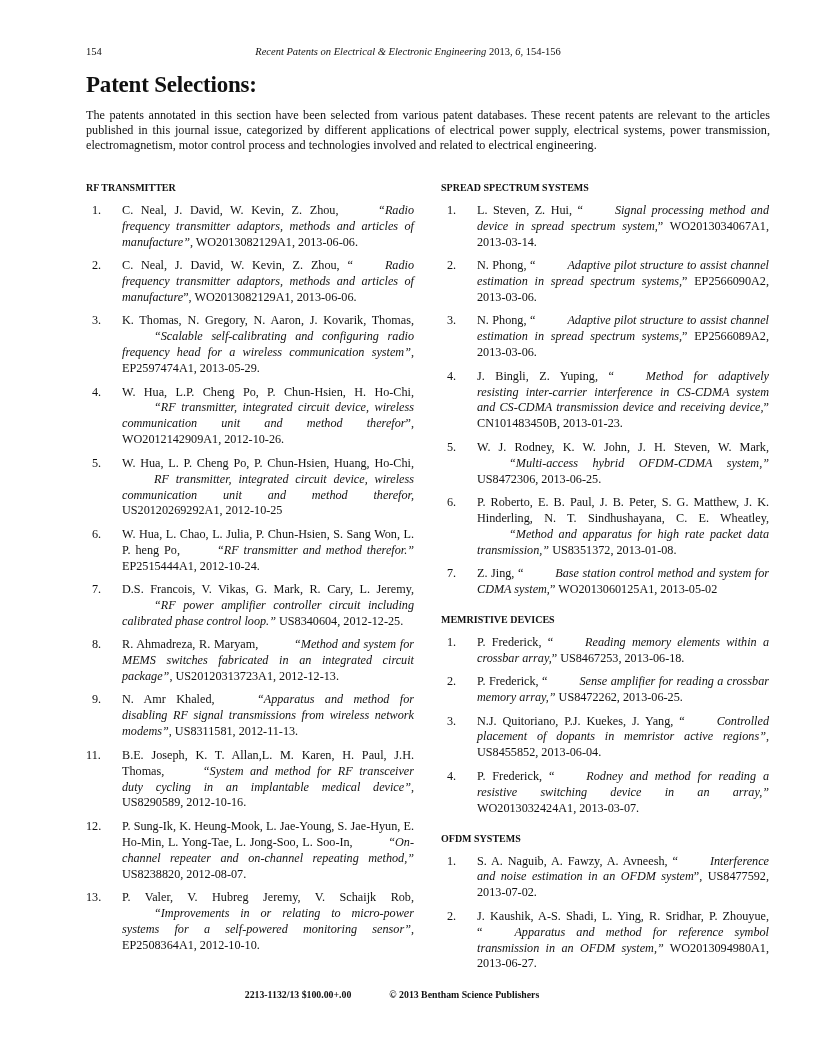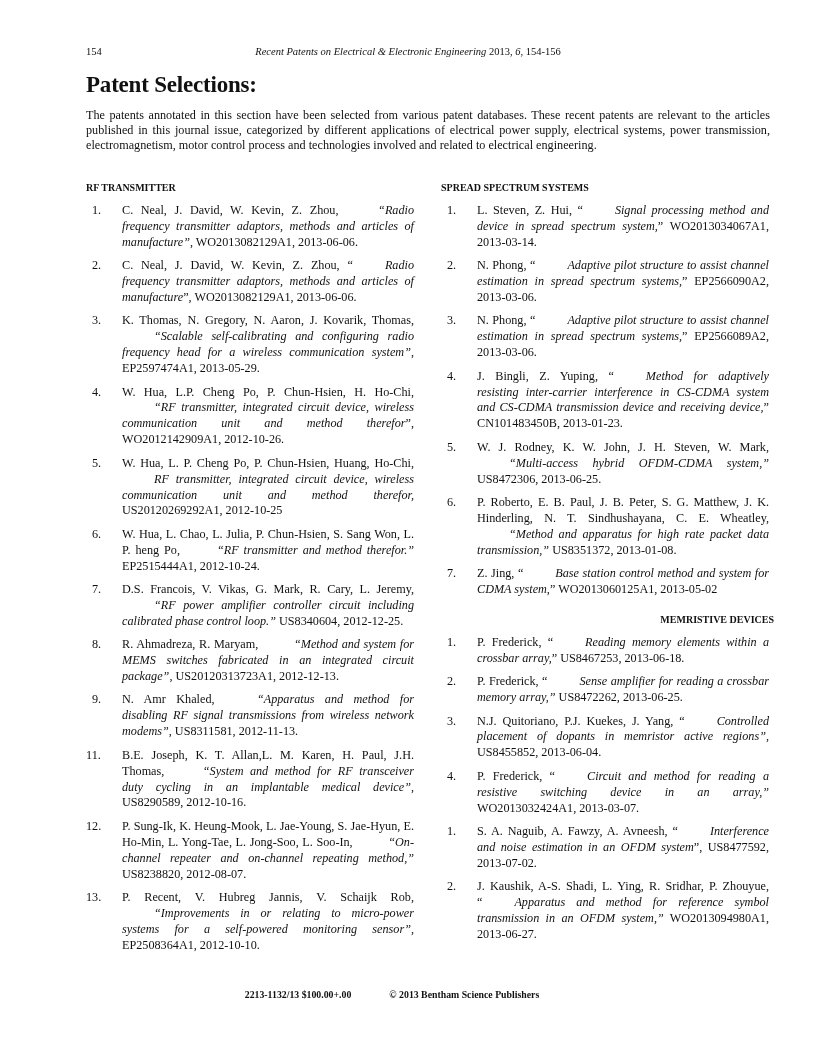--- a/index.html
+++ b/index.html
@@ -21,21 +21,21 @@
   .intro {
     position: absolute; top: 108px; left: 86px; width: 684px;
     font-size: 12.2px; line-height: 15px; text-align: justify; margin: 0;
   }
   .col { position: absolute; top: 180px; width: 333px; }
   .col.left { left: 86px; }
   .col.right { left: 441px; }
   .section-head {
     font-size: 10px; font-weight: bold; margin: 0 0 8px 0; line-height: 15px;
   }
-  .col.right .section-head.later { margin-top: 14px; text-align: right; }
+  .col.right .section-head.later { margin-top: 14px; }
   ol.refs { list-style: none; margin: 0; padding: 0; }
   ol.refs li {
     position: relative; padding-left: 36px; padding-right: 5px;
     font-size: 12.2px; line-height: 15.9px; text-align: justify;
     margin-bottom: 7.5px; hyphens: auto;
   }
   ol.refs li .num { position: absolute; left: 6px; top: 0; }
   ol.refs li .num.two { left: 0; }
   ol.refs li i { font-style: italic; margin-left: 32px; }
   .footer {
@@ -64,21 +64,21 @@
         <li><span class="num">2.</span><span>C. Neal, J. David, W. Kevin, Z. Zhou, “</span><i>Radio frequency transmitter adaptors, methods and articles of manufacture</i><span>”, WO2013082129A1, 2013-06-06.</span></li>
         <li><span class="num">3.</span><span>K. Thomas, N. Gregory, N. Aaron, J. Kovarik, Thomas, </span><i>“Scalable self-calibrating and configuring radio frequency head for a wireless communication system”</i><span>, EP2597474A1, 2013-05-29.</span></li>
         <li><span class="num">4.</span><span>W. Hua, L.P. Cheng Po, P. Chun-Hsien, H. Ho-Chi, </span><i>“RF transmitter, integrated circuit device, wireless communication unit and method therefor</i><span>”, WO2012142909A1, 2012-10-26.</span></li>
         <li><span class="num">5.</span><span>W. Hua, L. P. Cheng Po, P. Chun-Hsien, Huang, Ho-Chi, </span><i>RF transmitter, integrated circuit device, wireless communication unit and method therefor,</i><span> US20120269292A1, 2012-10-25</span></li>
         <li><span class="num">6.</span><span>W. Hua, L. Chao, L. Julia, P. Chun-Hsien, S. Sang Won, L. P. heng Po, </span><i>“RF transmitter and method therefor.”</i><span> EP2515444A1, 2012-10-24.</span></li>
         <li><span class="num">7.</span><span>D.S. Francois, V. Vikas, G. Mark, R. Cary, L. Jeremy, </span><i>“RF power amplifier controller circuit including calibrated phase control loop.”</i><span> US8340604, 2012-12-25.</span></li>
         <li><span class="num">8.</span><span>R. Ahmadreza, R. Maryam, </span><i>“Method and system for MEMS switches fabricated in an integrated circuit package”</i><span>, US20120313723A1, 2012-12-13.</span></li>
         <li><span class="num">9.</span><span>N. Amr Khaled, </span><i>“Apparatus and method for disabling RF signal transmissions from wireless network modems”</i><span>, US8311581, 2012-11-13.</span></li>
         <li><span class="num two">11.</span><span>B.E. Joseph, K. T. Allan,L. M. Karen, H. Paul, J.H. Thomas, </span><i>“System and method for RF transceiver duty cycling in an implantable medical device”</i><span>, US8290589, 2012-10-16.</span></li>
         <li><span class="num two">12.</span><span>P. Sung-Ik, K. Heung-Mook, L. Jae-Young, S. Jae-Hyun, E. Ho-Min, L. Yong-Tae, L. Jong-Soo, L. Soo-In, </span><i>“On-channel repeater and on-channel repeating method,”</i><span> US8238820, 2012-08-07.</span></li>
-        <li><span class="num two">13.</span><span>P. Recent, V. Hubreg Jannis, V. Schaijk Rob, </span><i>“Improvements in or relating to micro-power systems for a self-powered monitoring sensor”</i><span>, EP2508364A1, 2012-10-10.</span></li>
+        <li><span class="num two">13.</span><span>P. Valer, V. Hubreg Jeremy, V. Schaijk Rob, </span><i>“Improvements in or relating to micro-power systems for a self-powered monitoring sensor”</i><span>, EP2508364A1, 2012-10-10.</span></li>
       </ol>
   </div>
 </div>
 
 <div class="col right">
   <div>
     <h2 class="section-head">SPREAD SPECTRUM SYSTEMS</h2>
     <ol class="refs">
         <li><span class="num">1.</span><span>L. Steven, Z. Hui, “</span><i>Signal processing method and device in spread spectrum system,</i><span>” WO2013034067A1, 2013-03-14.</span></li>
         <li><span class="num">2.</span><span>N. Phong, “</span><i>Adaptive pilot structure to assist channel estimation in spread spectrum systems,</i><span>” EP2566090A2, 2013-03-06.</span></li>
@@ -88,24 +88,25 @@
         <li><span class="num">6.</span><span>P. Roberto, E. B. Paul, J. B. Peter, S. G. Matthew, J. K. Hinderling, N. T. Sindhushayana, C. E. Wheatley, </span><i>“Method and apparatus for high rate packet data transmission,”</i><span> US8351372, 2013-01-08.</span></li>
         <li><span class="num">7.</span><span>Z. Jing, “</span><i>Base station control method and system for CDMA system,</i><span>” WO2013060125A1, 2013-05-02</span></li>
       </ol>
   </div>
   <div>
     <h2 class="section-head later">MEMRISTIVE DEVICES</h2>
     <ol class="refs">
         <li><span class="num">1.</span><span>P. Frederick, “</span><i>Reading memory elements within a crossbar array,</i><span>” US8467253, 2013-06-18.</span></li>
         <li><span class="num">2.</span><span>P. Frederick, “</span><i>Sense amplifier for reading a crossbar memory array,”</i><span> US8472262, 2013-06-25.</span></li>
         <li><span class="num">3.</span><span>N.J. Quitoriano, P.J. Kuekes, J. Yang, “</span><i>Controlled placement of dopants in memristor active regions”</i><span>, US8455852, 2013-06-04.</span></li>
-        <li><span class="num">4.</span><span>P. Frederick, “</span><i>Circuit and method for reading a resistive switching device in an array,”</i><span> WO2013032424A1, 2013-03-07.</span></li>
+        <li><span class="num">4.</span><span>P. Frederick, “</span><i>Rodney and method for reading a resistive switching device in an array,”</i><span> WO2013032424A1, 2013-03-07.</span></li>
       </ol>
   </div>
   <div>
+    <h2 class="section-head later">OFDM SYSTEMS</h2>
     <ol class="refs">
         <li><span class="num">1.</span><span>S. A. Naguib, A. Fawzy, A. Avneesh, “</span><i>Interference and noise estimation in an OFDM system</i><span>”, US8477592, 2013-07-02.</span></li>
         <li><span class="num">2.</span><span>J. Kaushik, A-S. Shadi, L. Ying, R. Sridhar, P. Zhouyue, “</span><i>Apparatus and method for reference symbol transmission in an OFDM system,”</i><span> WO2013094980A1, 2013-06-27.</span></li>
       </ol>
   </div>
 </div>
 
 <div class="footer">
   <span>2213-1132/13 $100.00+.00</span><span>© 2013 Bentham Science Publishers</span>
 </div>

